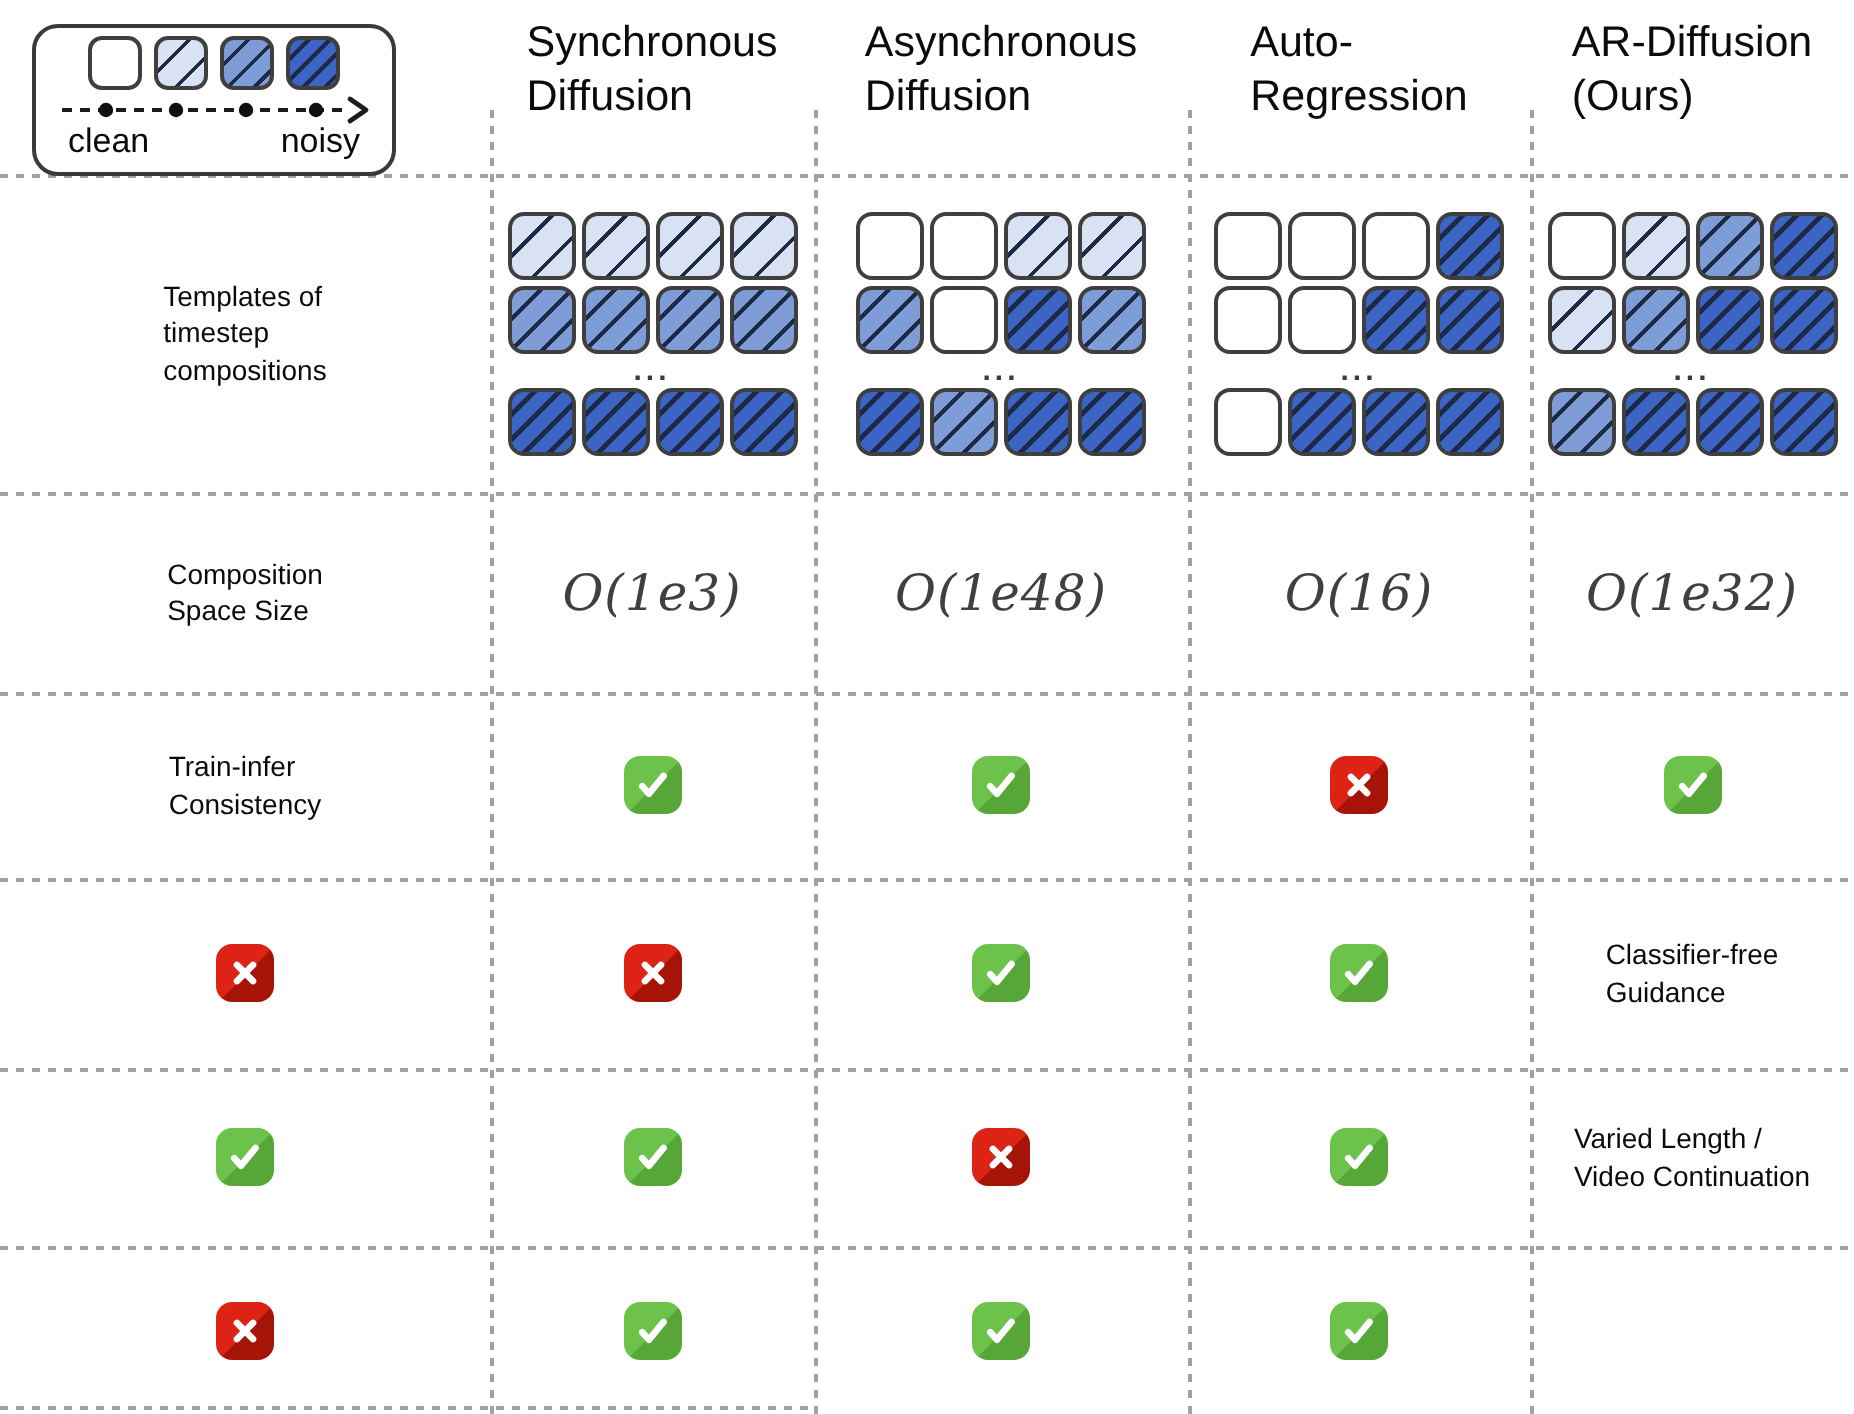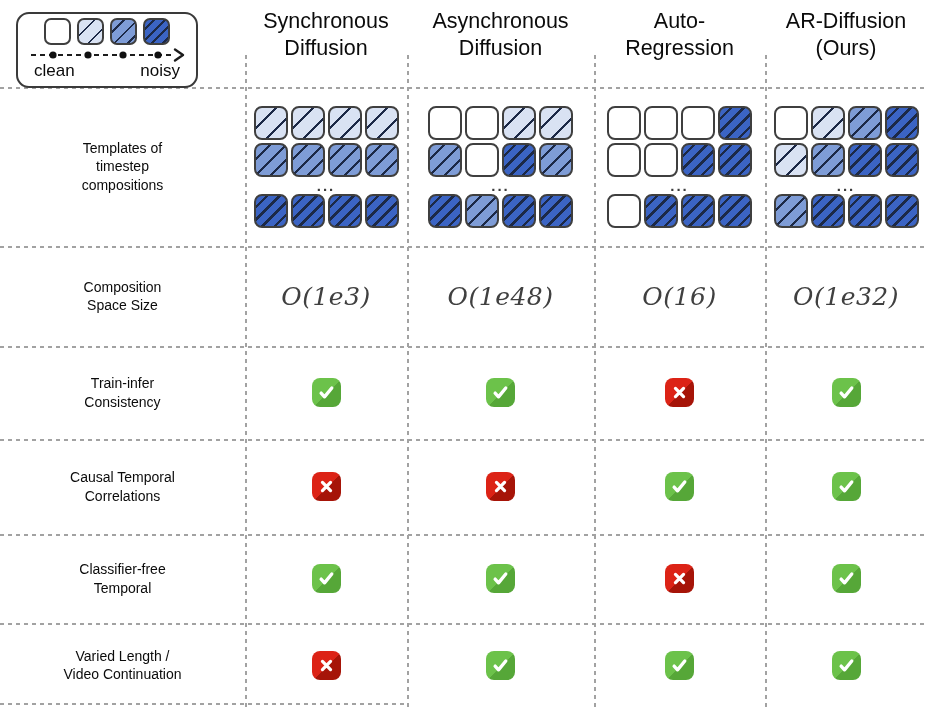--- a/index.html
+++ b/index.html
@@ -8,21 +8,21 @@
 
   
   .hline{position:absolute;left:0;width:927px;height:1.6px;z-index:1;
          background:repeating-linear-gradient(90deg,#a2a2a2 0 4px,transparent 4px 8px);}
   .vline{position:absolute;top:55px;height:652px;width:1.6px;z-index:1;
          background:repeating-linear-gradient(180deg,#a2a2a2 0 4px,transparent 4px 8px);}
 
   .grid{position:absolute;left:0;top:0;display:grid;width:927px;height:707px;
         grid-template-columns:245px 162px 187px 171px 162px;
         grid-template-rows:87px 159px 100px 93px 95px 89px 84px;}
-  .cell{display:flex;align-items:center;justify-content:center;text-align:center;}
+  .cell{display:flex;align-items:center;justify-content:center;text-align:left;}
 
   .head{font-size:21.5px;line-height:1.26;white-space:pre-line;align-items:flex-start;padding-top:8px;}
   .rowlabel{font-size:14px;line-height:1.32;white-space:pre-line;}
 
   
   .legend-cell{align-items:flex-start;justify-content:flex-start;padding:12px 0 0 16px;}
   .legend{position:relative;z-index:2;background:#fff;border:2.5px solid #3a3a3a;border-radius:13px;
           padding:4px 10px 5px 10px;display:flex;flex-direction:column;align-items:center;}
   .legend-squares{display:flex;gap:6px;margin-bottom:2px;}
   .legend-labels{display:flex;justify-content:space-between;width:100%;box-sizing:border-box;
@@ -224,22 +224,20 @@
         </span>
       </div>
     <div class="cell">
         <span class="mark yes">
           <svg viewBox="0 0 24 24" width="19" height="19">
             <path d="M5.2 12.8l4.3 4.7 9.2-11.2" fill="none" stroke="#fff" stroke-width="4.2" stroke-linecap="round" stroke-linejoin="round"></path>
           </svg>
         </span>
       </div>
 
-    <div class="cell rowlabel">Causal Temporal
-Correlations</div>
     <div class="cell">
         <span class="mark no">
           <svg viewBox="0 0 24 24" width="17" height="17">
             <path d="M6.3 6.3l11.4 11.4M17.7 6.3L6.3 17.7" fill="none" stroke="#fff" stroke-width="4.6" stroke-linecap="round"></path>
           </svg>
         </span>
       </div>
     <div class="cell">
         <span class="mark no">
           <svg viewBox="0 0 24 24" width="17" height="17">
@@ -256,21 +254,21 @@
       </div>
     <div class="cell">
         <span class="mark yes">
           <svg viewBox="0 0 24 24" width="19" height="19">
             <path d="M5.2 12.8l4.3 4.7 9.2-11.2" fill="none" stroke="#fff" stroke-width="4.2" stroke-linecap="round" stroke-linejoin="round"></path>
           </svg>
         </span>
       </div>
 
     <div class="cell rowlabel">Classifier-free
-Temporal</div>
+Guidance</div>
     <div class="cell">
         <span class="mark yes">
           <svg viewBox="0 0 24 24" width="19" height="19">
             <path d="M5.2 12.8l4.3 4.7 9.2-11.2" fill="none" stroke="#fff" stroke-width="4.2" stroke-linecap="round" stroke-linejoin="round"></path>
           </svg>
         </span>
       </div>
     <div class="cell">
         <span class="mark yes">
           <svg viewBox="0 0 24 24" width="19" height="19">

